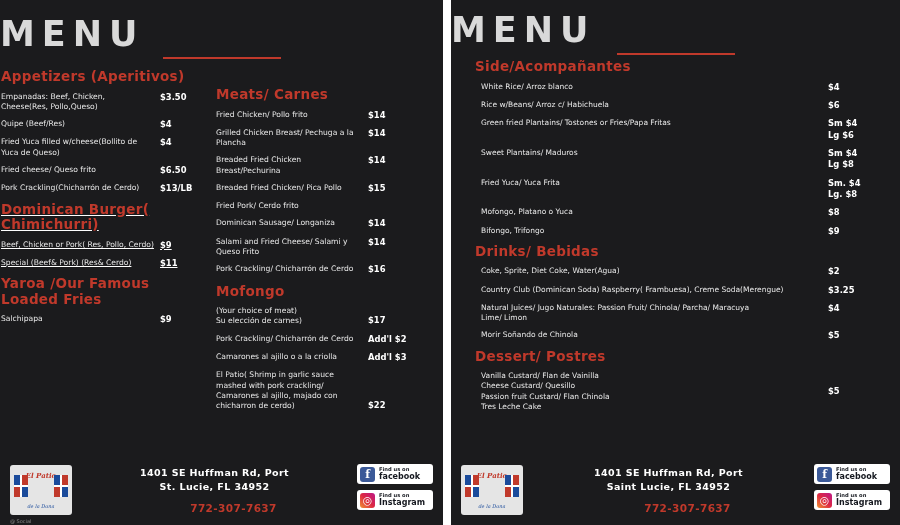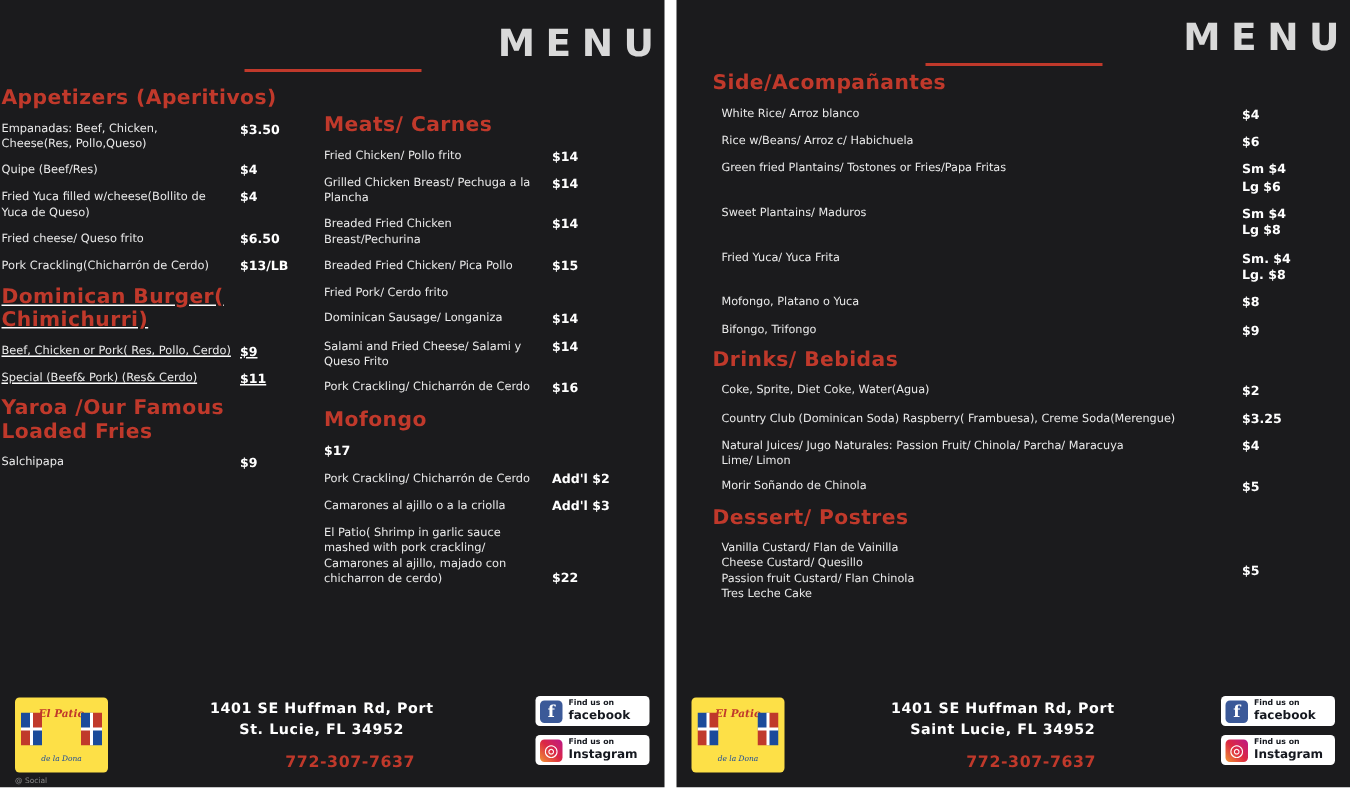--- a/index.html
+++ b/index.html
@@ -19,23 +19,23 @@
     background: #1b1b1d;
     color: #ffffff;
     position: relative;
     overflow: hidden;
   }
   .page-left { width: 443px; height: 525px; }
   .page-right { width: 449px; height: 525px; }
 
   
   .menu-title {
-    text-align: right;
+    text-align: left;
     color: #d9d9d9;
-    font-size: 25px;
+    font-size: 35px;
     letter-spacing: 7px;
     font-weight: bold;
     padding-top: 14px;
     font-family: "DejaVu Sans", sans-serif;
   }
   .menu-title .underline {
     display: block;
     width: 118px;
     height: 2px;
     background: #c0392b;
@@ -96,21 +96,21 @@
     position: absolute;
     left: 0; right: 0; bottom: 0;
     height: 66px;
     display: flex;
     align-items: center;
     justify-content: space-between;
     padding: 0 10px 4px 10px;
   }
   .logo {
     width: 62px; height: 50px;
-    background: #fde047;
+    background: #e5e5e5;
     border-radius: 3px;
     position: relative;
     overflow: hidden;
     flex: 0 0 auto;
   }
   .logo .flag-l { position: absolute; left: 4px; top: 10px; width: 14px; height: 22px; }
   .logo .flag-r { position: absolute; right: 4px; top: 10px; width: 14px; height: 22px; }
   .logo-text {
     position: absolute;
     left: 0; right: 0; top: 6px;
@@ -281,20 +281,22 @@
           </div>
           <div class="item">
             <div class="name">Pork Crackling/ Chicharrón de Cerdo</div>
             <div class="price">$16</div>
           </div>
         </div>
 
         <div style="margin-top:8px;">
           <div class="section-head">Mofongo</div>
           <div class="item">
+            <div class="name" style="white-space:pre-line;">(Your choice of meat)
+Su elección de carnes)</div>
             <div class="price" style="align-self:flex-end;">$17</div>
           </div>
           <div class="item">
             <div class="name">Pork Crackling/ Chicharrón de Cerdo</div>
             <div class="price">Add'l $2</div>
           </div>
           <div class="item">
             <div class="name">Camarones al ajillo o a la criolla</div>
             <div class="price">Add'l $3</div>
           </div>

